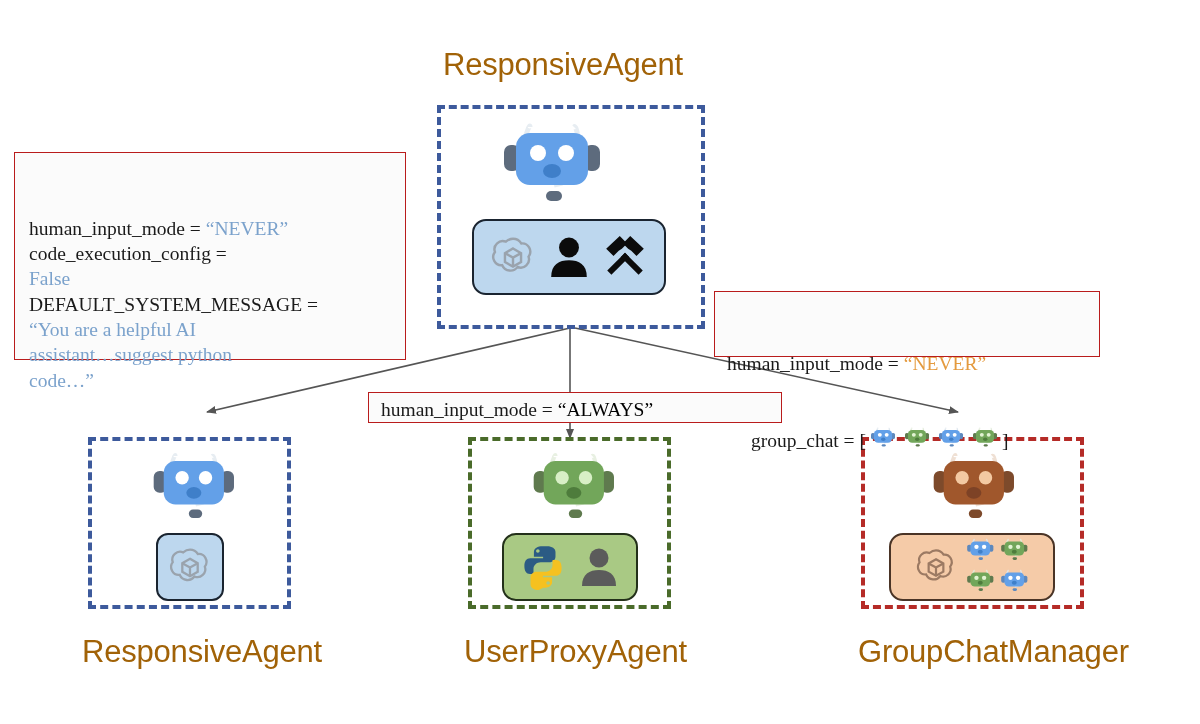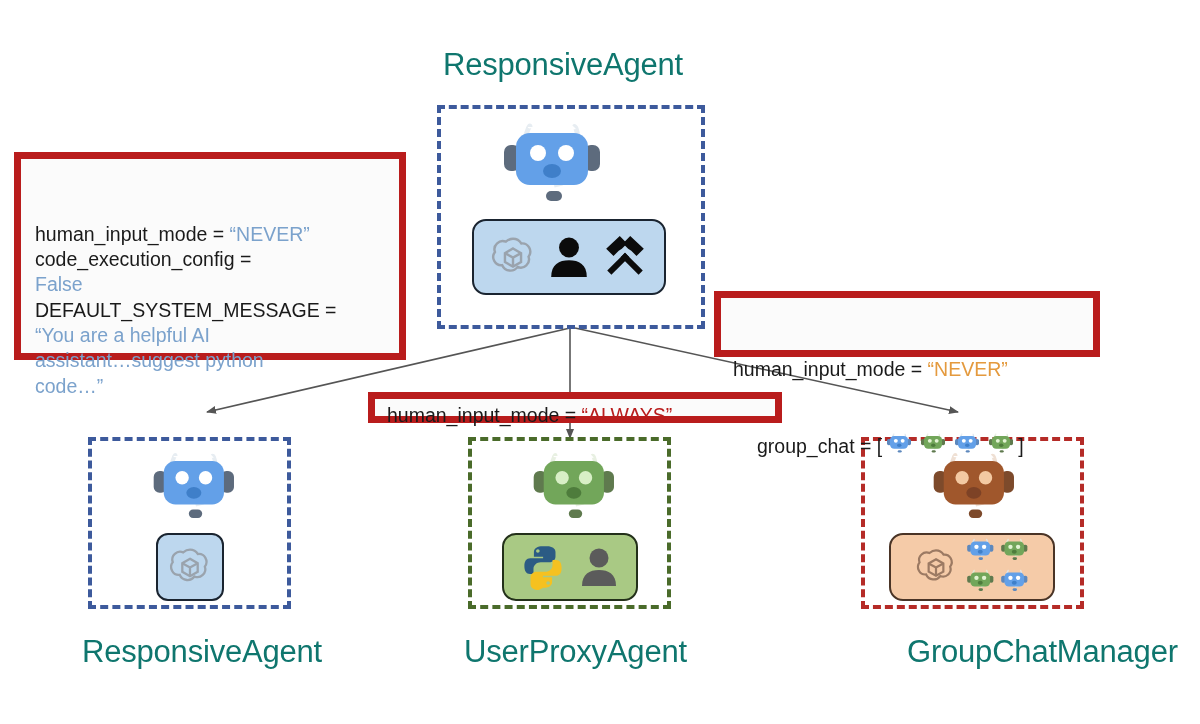--- a/index.html
+++ b/index.html
@@ -2,42 +2,42 @@
 <html><head>
 <meta charset="utf-8">
 <style>
   html,body{margin:0;padding:0;background:#ffffff;}
   body{width:1200px;height:724px;position:relative;overflow:hidden;
        font-family:"Liberation Sans",sans-serif;}
   .canvas{position:absolute;inset:0;}
 
   
   .node-title{position:absolute;font-family:"Liberation Sans",sans-serif;
-    font-size:31px;color:#0f766e;white-space:nowrap;letter-spacing:-0.2px;}
+    font-size:31px;color:#a16207;white-space:nowrap;letter-spacing:-0.2px;}
 
   
   .node-box{position:absolute;box-sizing:border-box;background:transparent;}
   .nb-blue{border:4px dashed #3d5a9c;}
   .nb-green{border:4px dashed #4a6b2a;}
   .nb-red{border:4px dashed #b52b27;}
 
   
   .robot{position:absolute;}
 
   
   .panel{position:absolute;box-sizing:border-box;display:flex;
     align-items:center;justify-content:center;}
 
   
   .code-box{position:absolute;box-sizing:border-box;background:#fbfbfb;
-    border:7px solid #b91c1c;font-family:Liberation Sans, sans-serif;
+    border:1px solid #b91c1c;font-family:Liberation Serif, serif;
     color:#1a1a1a;line-height:1.30;white-space:pre-wrap;}
   .str-blue{color:#7ba2cc;}
   .str-orange{color:#e49a3e;}
-  .str-green{color:#b91c1c;}
+  .str-green{color:#000000;}
 
   .inline-bot{display:inline-block;vertical-align:-4px;margin:0 2px;}
 
   svg{display:block;overflow:visible;}
   .arrow-layer{position:absolute;inset:0;pointer-events:none;}
 </style>
 </head>
 <body>
 
 <div class="canvas">
@@ -214,21 +214,21 @@
           <rect x="88" y="24" width="16" height="26" rx="7" fill="#5d88bd"></rect>
           <rect x="20" y="12" width="72" height="52" rx="16" fill="#63a0e8"></rect>
           <circle cx="42" cy="32" r="8" fill="#ffffff"></circle>
           <circle cx="70" cy="32" r="8" fill="#ffffff"></circle>
           <ellipse cx="56" cy="50" rx="9" ry="7" fill="#3f7fc9"></ellipse>
           <rect x="50" y="70" width="16" height="10" rx="5" fill="#5d88bd"></rect>
         </svg>
       </div>
     </div>
   </div>
-  <div class="node-title" style="left:907px;top:634px;">GroupChatManager</div>
+  <div class="node-title" style="left:858px;top:634px;">GroupChatManager</div>
 
   <div class="code-box" style="left:14px;top:152px;width:392px;height:208px;padding:12px 14px;font-size:19.5px;">
     <span id="co-assistant"><div><span>human_input_mode = </span><span class="str-blue">“NEVER”</span></div><div><span>code_execution_config =</span></div><div><span class="str-blue">False</span></div><div><span>DEFAULT_SYSTEM_MESSAGE =</span></div><div><span class="str-blue">“You are a helpful AI</span></div><div><span class="str-blue">assistant…suggest python</span></div><div><span class="str-blue">code…”</span></div></span>
   </div>
 
   <div class="code-box" style="left:714px;top:291px;width:386px;height:66px;padding:8px 12px;font-size:19.5px;">
     <div id="co-gc1"><span>human_input_mode = </span><span class="str-orange">“NEVER”</span></div>
     <div style="white-space:nowrap;margin-left:24px;">
       <span id="co-gc2-pre">group_chat = [</span><span id="co-gc-bots"><span class="inline-bot"><svg width="30" height="24" viewBox="0 0 110 98">
               <path d="M34 6 Q34 2 30 14 L30 26" stroke="#dfe7ee" stroke-width="6" fill="none"></path>

